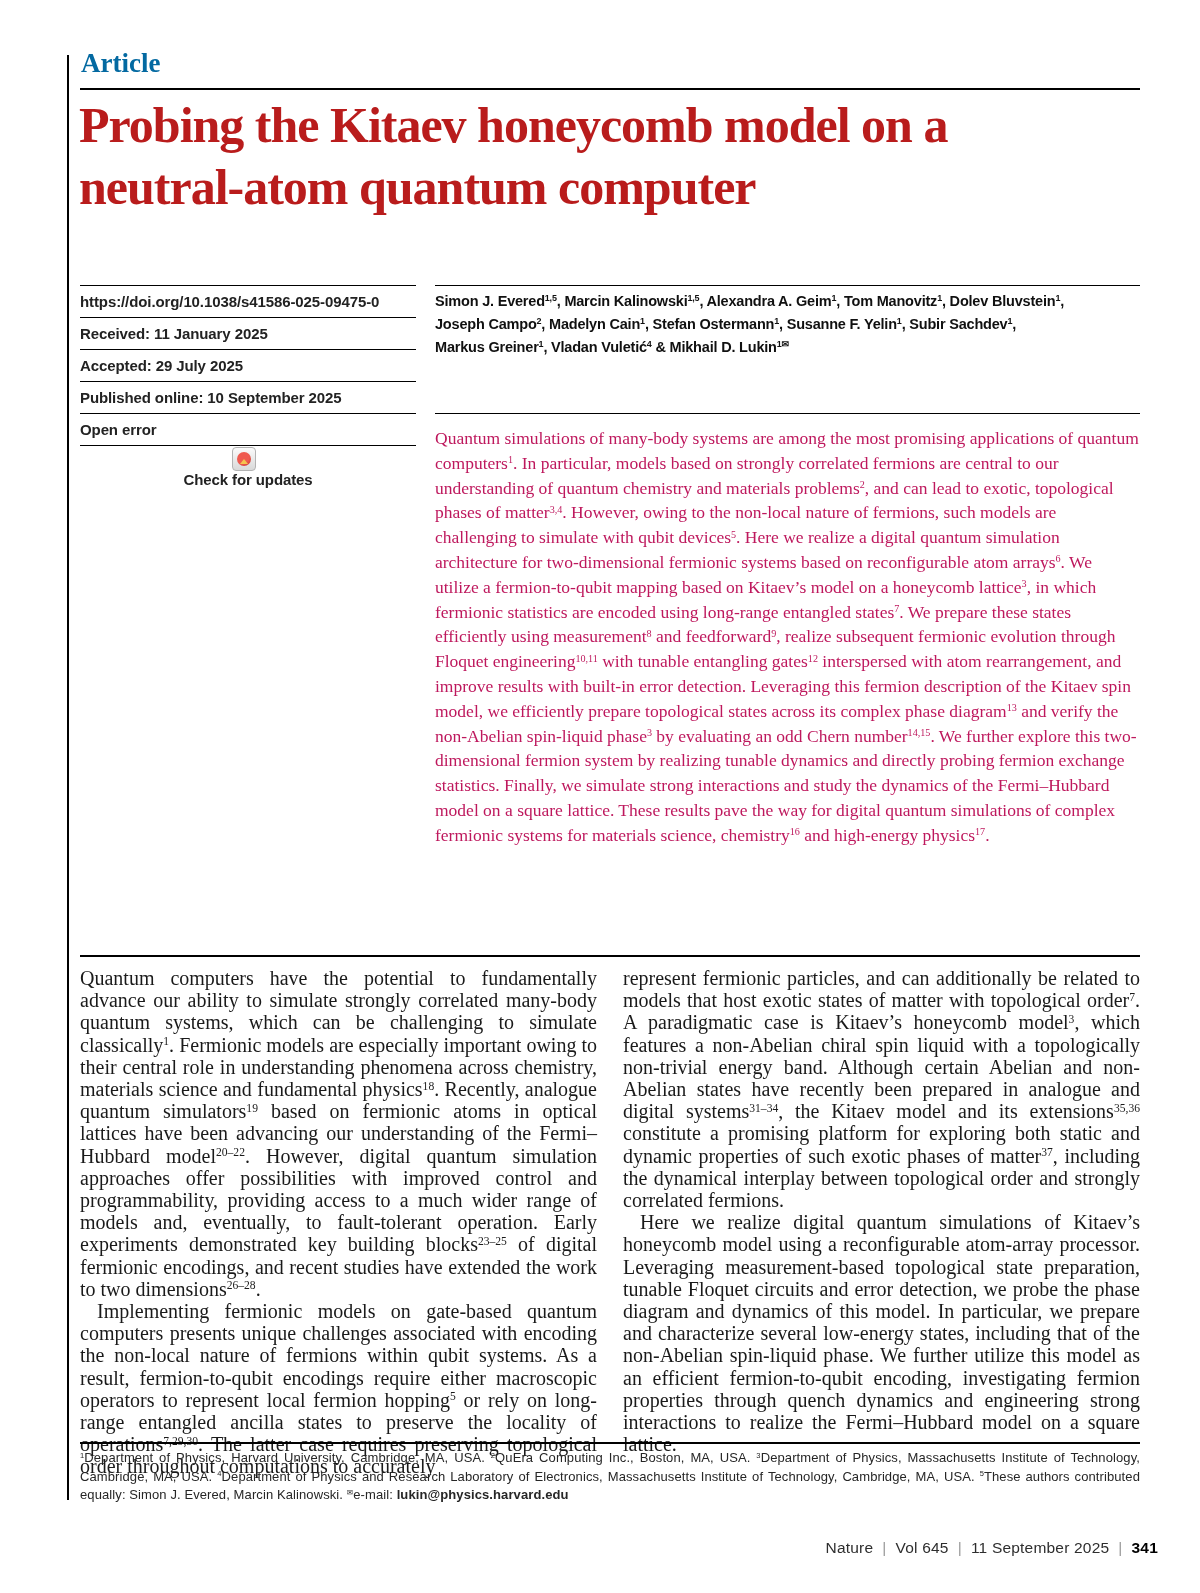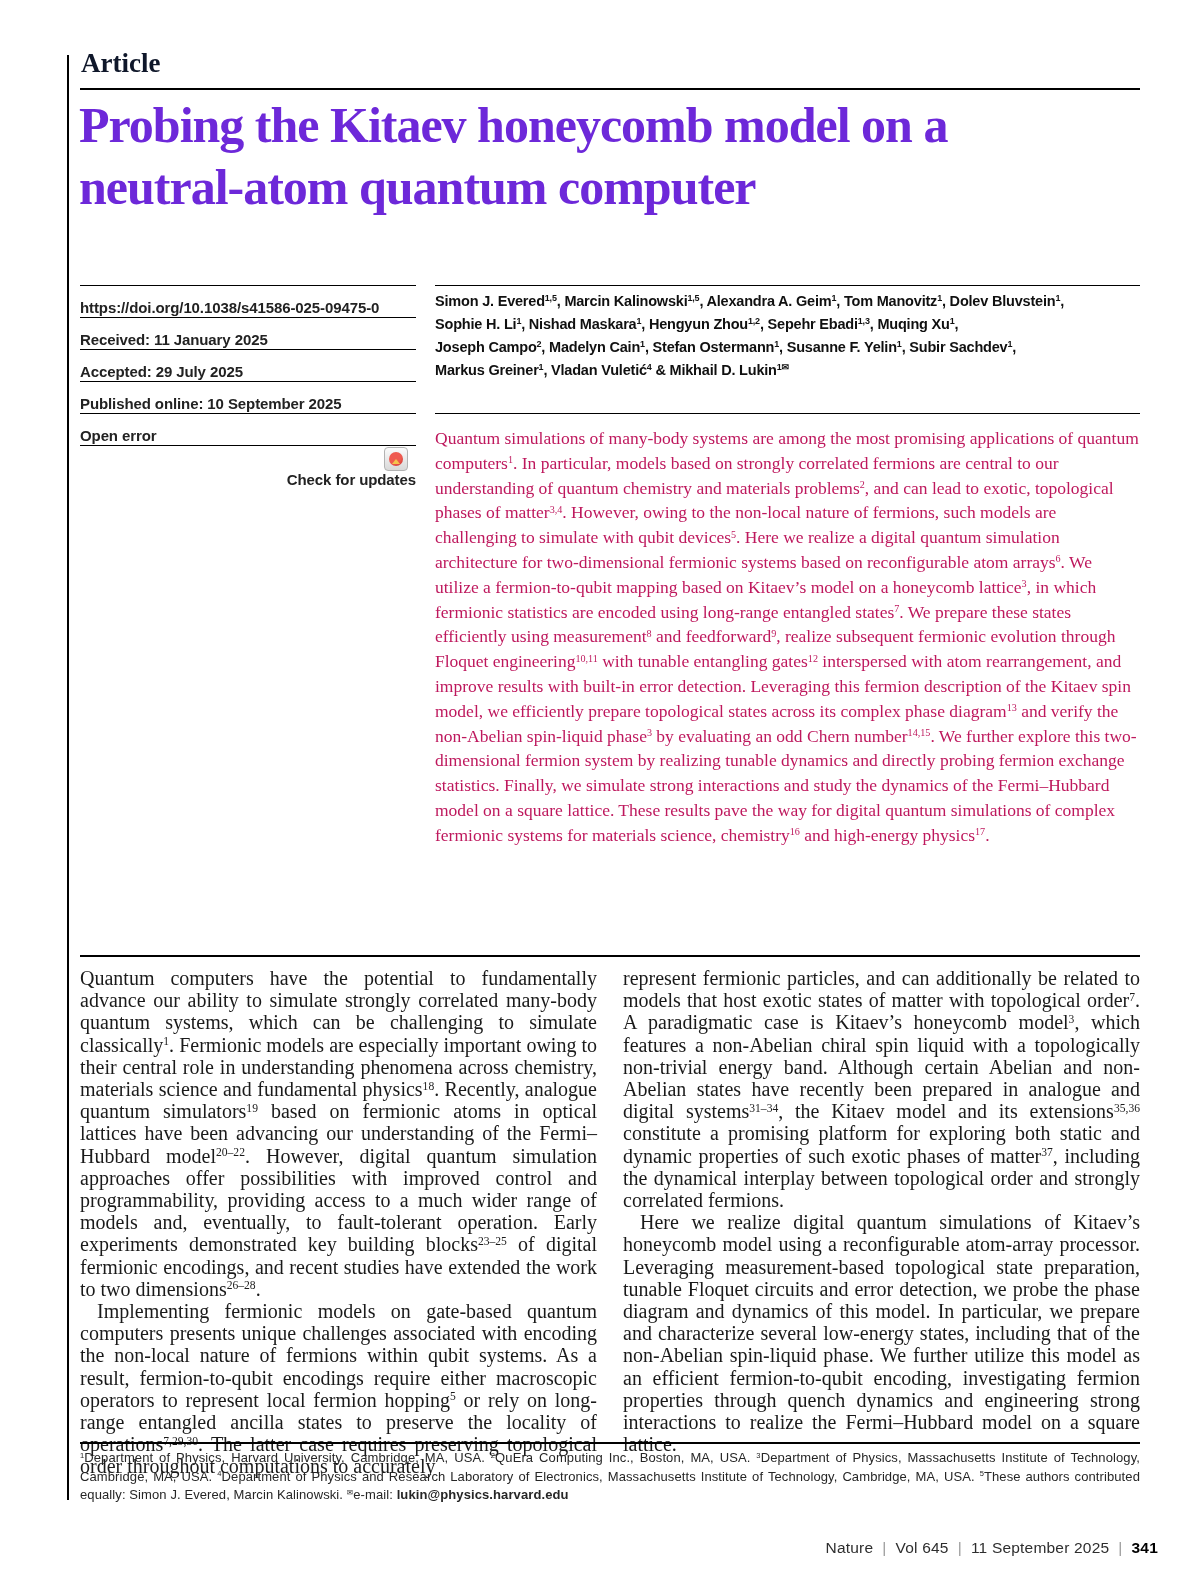--- a/index.html
+++ b/index.html
@@ -5,33 +5,33 @@
   html,body { margin:0; padding:0; background:#ffffff; }
   .page {
     position:relative; width:1200px; height:1593px; margin:0 auto;
     background:#ffffff; color:#141414; overflow:hidden;
     font-family:"Liberation Sans", sans-serif;
   }
   .left-rule { position:absolute; left:67px; top:55px; width:2px; height:1445px; background:#000; }
 
   .kicker {
     position:absolute; left:81px; top:48px;
-    font-family:"Liberation Serif", serif; font-weight:700; font-size:27px; color:#0f172a;
+    font-family:"Liberation Serif", serif; font-weight:700; font-size:27px; color:#0369a1;
   }
   .kicker-rule { position:absolute; left:80px; top:88px; width:1060px; height:2px; background:#000; }
 
   .title {
     position:absolute; left:79px; top:94px; width:1062px; margin:0;
     font-family:"Liberation Serif", serif; font-weight:700; font-size:50px;
-    line-height:1.24; letter-spacing:-1px; color:#6d28d9;
+    line-height:1.24; letter-spacing:-1px; color:#b91c1c;
   }
 
   .meta { position:absolute; left:80px; top:285px; width:336px; }
   .meta-row {
-    display:flex; align-items:flex-end; min-height:29px; padding:1px 0;
+    display:flex; align-items:center; min-height:29px; padding:1px 0;
     border-bottom:1.5px solid #000;
     font-size:15px; font-weight:700; color:#222; letter-spacing:-0.1px;
   }
   .meta-row.first { border-top:1.5px solid #000; }
   .meta-row.last { border-bottom:none; min-height:34px; cursor:pointer;flex-direction:column; }
   .meta-row a { color:#222; text-decoration:none; cursor:pointer; }
 
   .crossmark {
     width:22px; height:22px; border-radius:4px; margin-right:8px; flex:0 0 auto;
     background:linear-gradient(#fbfbfb,#d9d9d9); border:1px solid #b3b3b3;
@@ -124,21 +124,20 @@
     <div class="meta-row last">
       <span class="crossmark">
           <span class="crossmark-logo"></span>
         </span>
       <span>Check for updates</span>
     </div>
   </div>
 
   <div class="authors">
     <div class="author-line">Simon J. Evered<sup>1,5</sup>, Marcin Kalinowski<sup>1,5</sup>, Alexandra A. Geim<sup>1</sup>, Tom Manovitz<sup>1</sup>, Dolev Bluvstein<sup>1</sup>,</div>
-    <div class="author-line">Sophie H. Li<sup>1</sup>, Nishad Maskara<sup>1</sup>, Hengyun Zhou<sup>1,2</sup>, Sepehr Ebadi<sup>1,3</sup>, Muqing Xu<sup>1</sup>,</div>
     <div class="author-line">Joseph Campo<sup>2</sup>, Madelyn Cain<sup>1</sup>, Stefan Ostermann<sup>1</sup>, Susanne F. Yelin<sup>1</sup>, Subir Sachdev<sup>1</sup>,</div>
     <div class="author-line">Markus Greiner<sup>1</sup>, Vladan Vuletić<sup>4</sup> &amp; Mikhail D. Lukin<sup>1✉</sup></div>
   </div>
 
   <div class="abstract">
     <p>Quantum simulations of many-body systems are among the most promising applications of quantum computers<sup>1</sup>. In particular, models based on strongly correlated fermions are central to our understanding of quantum chemistry and materials problems<sup>2</sup>, and can lead to exotic, topological phases of matter<sup>3,4</sup>. However, owing to the non-local nature of fermions, such models are challenging to simulate with qubit devices<sup>5</sup>. Here we realize a digital quantum simulation architecture for two-dimensional fermionic systems based on reconfigurable atom arrays<sup>6</sup>. We utilize a fermion-to-qubit mapping based on Kitaev’s model on a honeycomb lattice<sup>3</sup>, in which fermionic statistics are encoded using long-range entangled states<sup>7</sup>. We prepare these states efficiently using measurement<sup>8</sup> and feedforward<sup>9</sup>, realize subsequent fermionic evolution through Floquet engineering<sup>10,11</sup> with tunable entangling gates<sup>12</sup> interspersed with atom rearrangement, and improve results with built-in error detection. Leveraging this fermion description of the Kitaev spin model, we efficiently prepare topological states across its complex phase diagram<sup>13</sup> and verify the non-Abelian spin-liquid phase<sup>3</sup> by evaluating an odd Chern number<sup>14,15</sup>. We further explore this two-dimensional fermion system by realizing tunable dynamics and directly probing fermion exchange statistics. Finally, we simulate strong interactions and study the dynamics of the Fermi–Hubbard model on a square lattice. These results pave the way for digital quantum simulations of complex fermionic systems for materials science, chemistry<sup>16</sup> and high-energy physics<sup>17</sup>.</p>
   </div>
 
   <div class="body-rule"></div>
 

